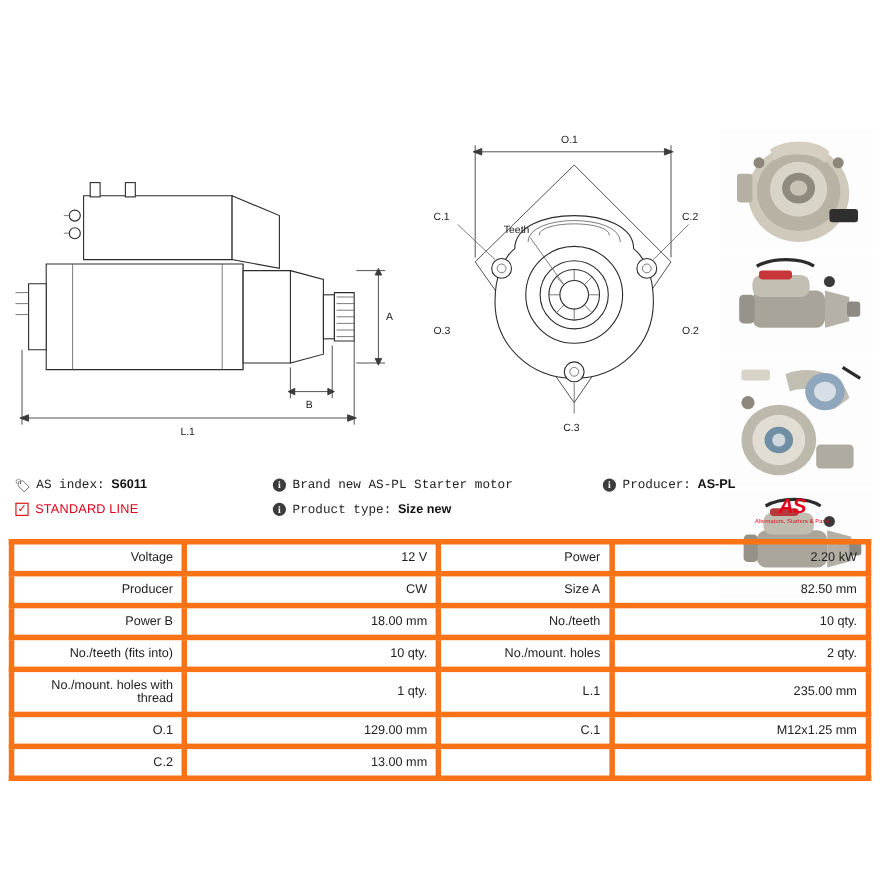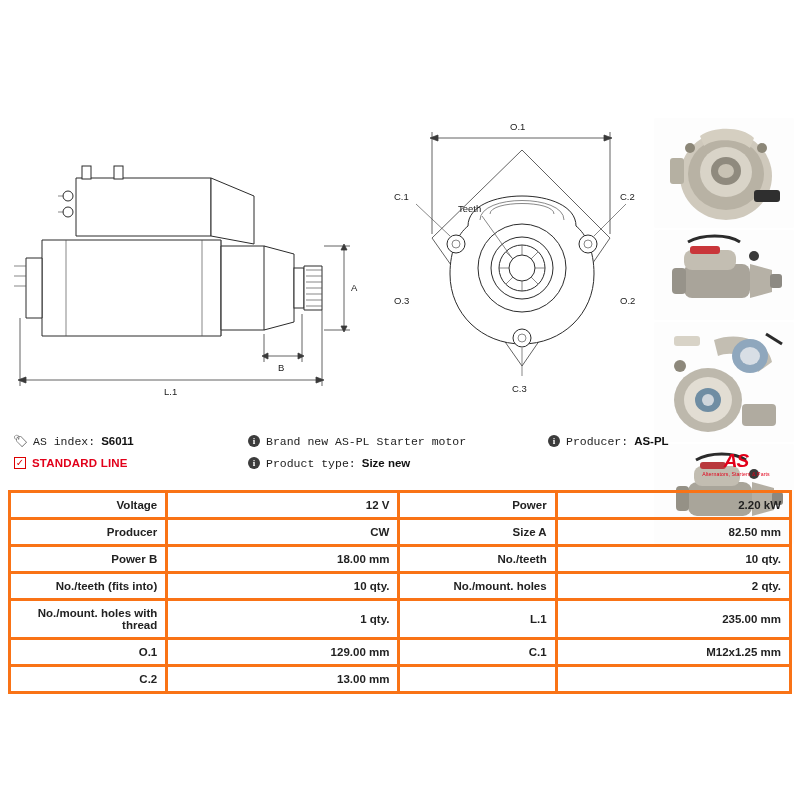--- a/index.html
+++ b/index.html
@@ -117,28 +117,28 @@
     color: #d00;
     font-size: 10px;
     line-height: 10px;
     text-align: center;
     box-sizing: border-box;
   }
   .lbl { color: #222; font-family: Liberation Mono, monospace; }
   .val { font-weight: bold; color: #111; }
   .standard-line {
     color: #e2001a;
-    font-weight: bold;
+    font-weight: normal;
     letter-spacing: .2px;
   }
 
   
   .aspl-logo {
     position: absolute;
-    right: 2px;
+    right: 18px;
     top: 22px;
     text-align: center;
     width: 120px;
   }
   .aspl-logo .mark {
     color: #e2001a;
     font-weight: bold;
     font-size: 19px;
     letter-spacing: -1px;
     font-style: italic;
@@ -154,26 +154,25 @@
   
   .spec-table {
     position: absolute;
     left: 8px;
     top: 490px;
     width: 784px;
     border-collapse: collapse;
     font-size: 11.5px;
   }
   .spec-table td {
-    border: 3px solid #f97316;
+    border: 5px solid #f97316;
     height: 22px;
     padding: 1px 8px;
     vertical-align: middle;
     color: #222;
-    font-weight: bold;
   }
   .spec-table td.k {
     text-align: right;
     width: 150px;
   }
   .spec-table td.v {
     text-align: right;
     width: 240px;
   }
   .spec-table tr.tall td { height: 34px; margin-top: 20px; }

